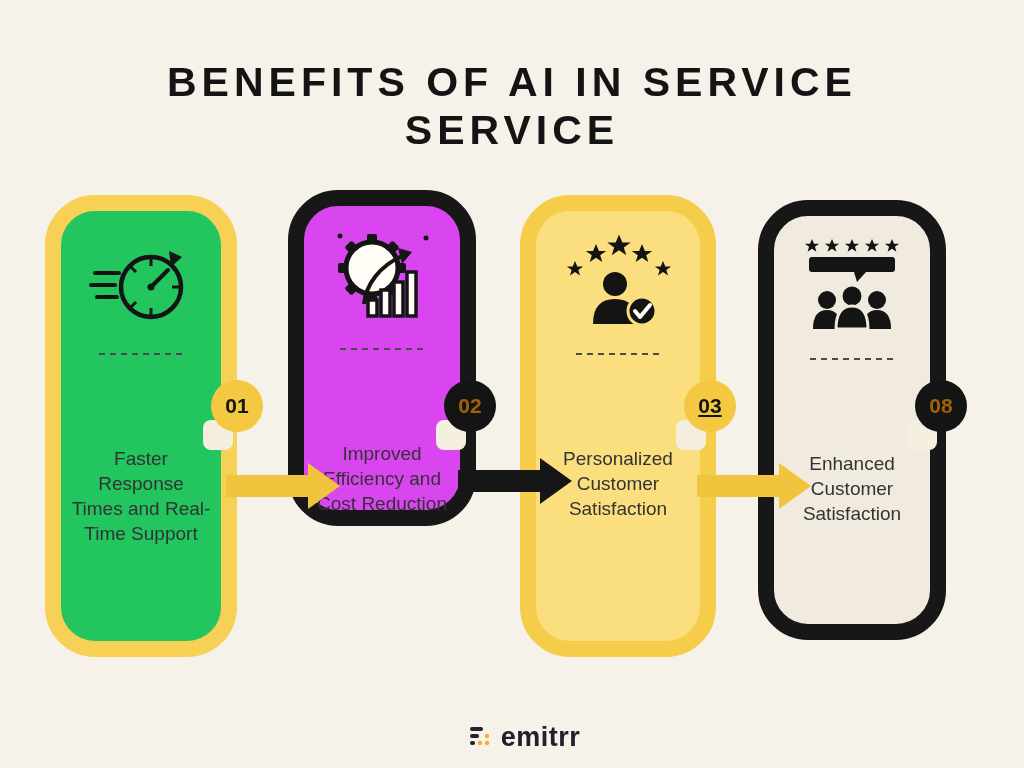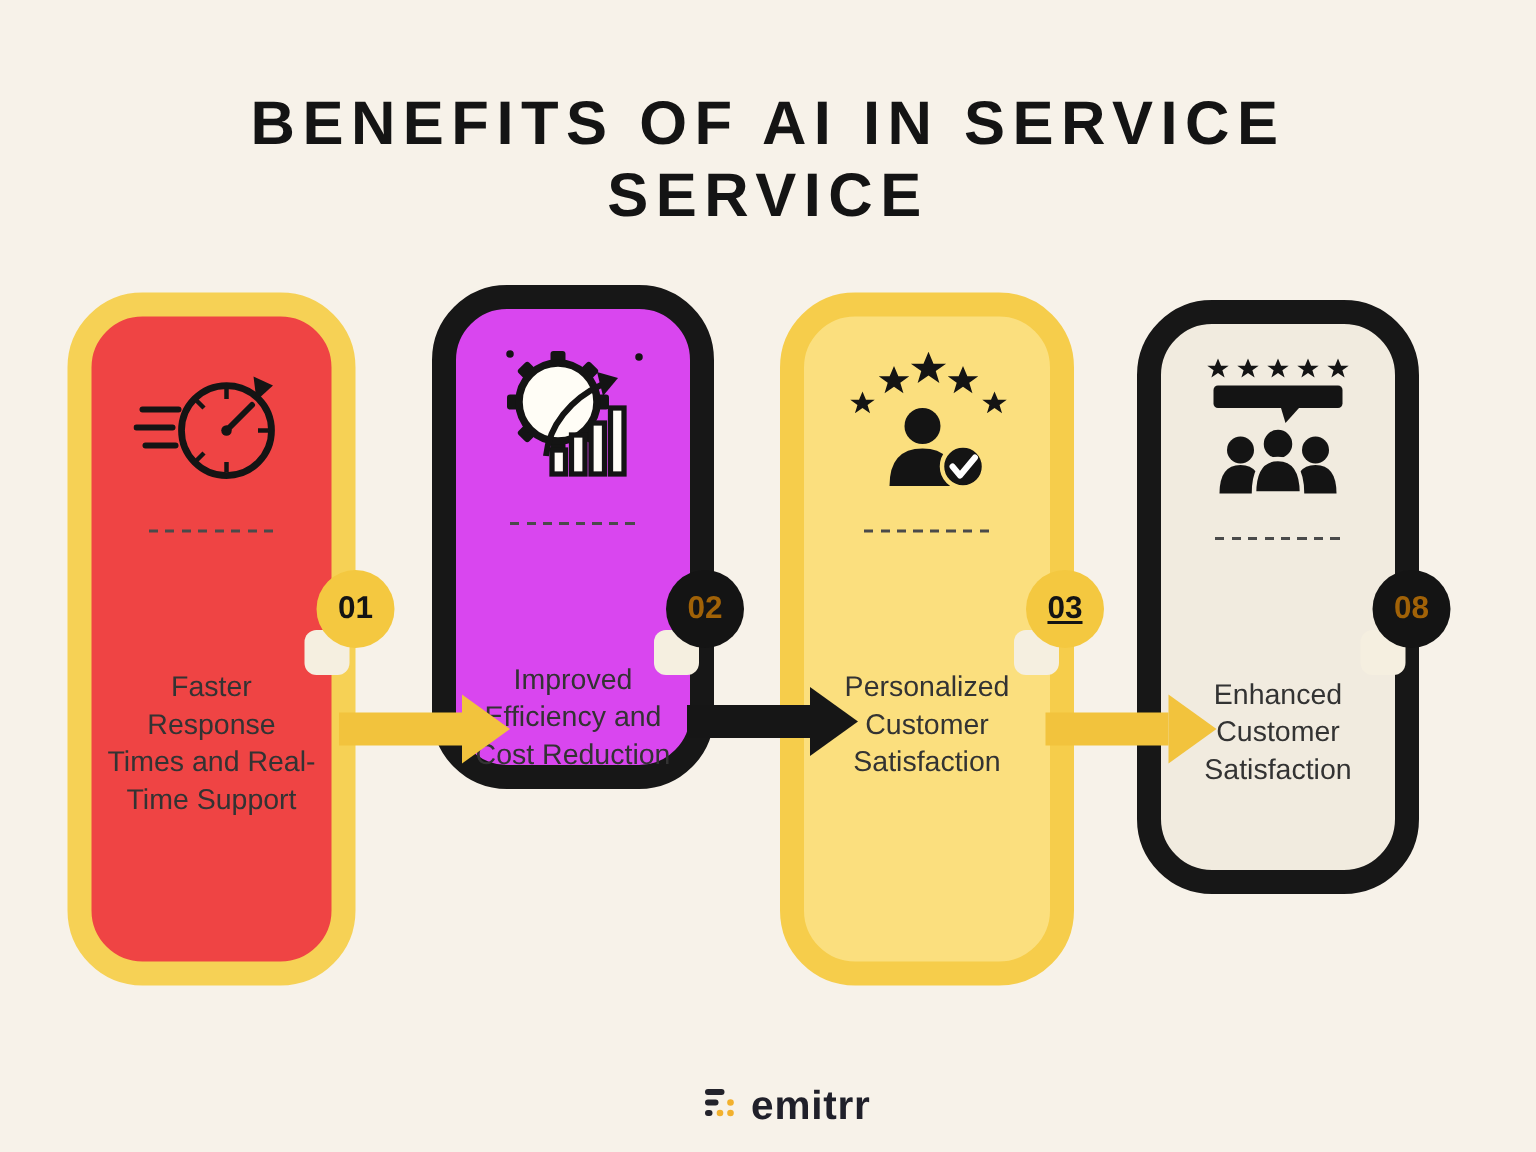--- a/index.html
+++ b/index.html
@@ -26,24 +26,24 @@
   .card .dash {
     position:absolute; top:142px; left:50%; margin-left:-42px;
     width:84px; height:2px;
     background:repeating-linear-gradient(90deg,#4a4a4a 0 6px,transparent 6px 11px);
   }
   .card .label {
     position:absolute; top:235px; left:10px; right:10px;
     text-align:center; font-size:19px; line-height:1.32; color:#333333;
   }
 
-  .card1 { left:45px;  top:195px; width:192px; height:462px; border-color:#f6d155; background:#ef4444;padding-left:40px; }
+  .card1 { left:45px;  top:195px; width:192px; height:462px; border-color:#f6d155; background:#22c55e;padding-left:40px; }
   .card2 { left:288px; top:190px; width:188px; height:336px; border-color:#171717; background:#d946ef; }
   .card3 { left:520px; top:195px; width:196px; height:462px; border-color:#f6cd4b; background:#fbdf7e; }
-  .card4 { left:758px; top:200px; width:188px; height:396px; border-color:#171717; background:#f1ebdf; }
+  .card4 { left:758px; top:200px; width:188px; height:440px; border-color:#171717; background:#f1ebdf; }
 
   .badge-step {
     position:absolute; width:30px; height:30px; border-radius:8px;
     background:#f5efe0; z-index:2;
   }
   .s1 { left:203px; top:420px; }
   .s2 { left:436px; top:420px; }
   .s3 { left:676px; top:420px; }
   .s4 { left:907px; top:420px; }
 

